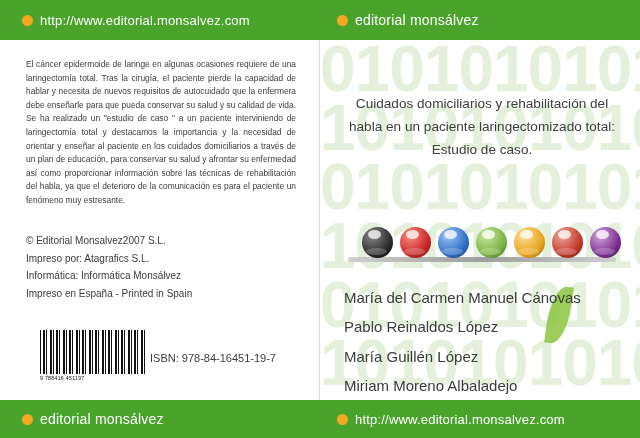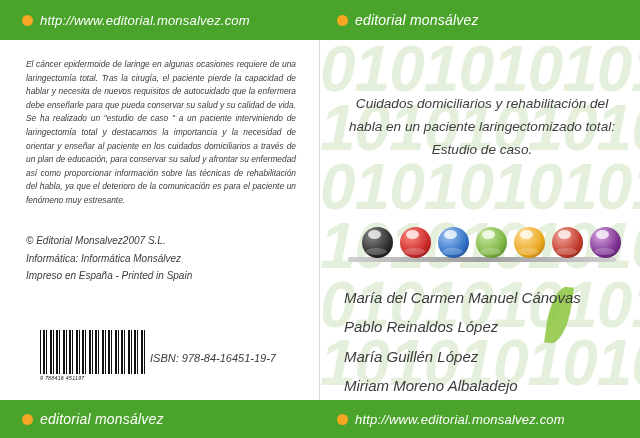--- a/index.html
+++ b/index.html
@@ -8,21 +8,20 @@
     background:#ffffff;
     font-family:"Liberation Sans", sans-serif;
     overflow:hidden;
   }
   .page{
     position:relative;
     width:640px;height:438px;
     background:#ffffff;
     box-sizing:border-box;
     overflow:hidden;
-    font-style:italic;
   }
   
   .topbar{
     position:absolute;left:0;top:0;width:640px;height:40px;
     background:#4aa32a;
   }
   .botbar{
     position:absolute;left:0;bottom:0;width:640px;height:38px;
     background:#4aa32a;
   }
@@ -156,20 +155,21 @@
       <span class="bar-text brand">editorial monsálvez</span>
     </div>
   </div>
 
   <div class="back">
     <div class="abstract">El cáncer epidermoide de laringe en algunas ocasiones requiere de una laringectomía total. Tras la cirugía, el paciente pierde la capacidad de hablar y necesita de nuevos requisitos de autocuidado que la enfermera debe enseñarle para que pueda conservar su salud y su calidad de vida. Se ha realizado un "estudio de caso " a un paciente interviniendo de laringectomía total y destacamos la importancia y la necesidad de orientar y enseñar al paciente en los cuidados domiciliarios a través de un plan de educación, para conservar su salud y afrontar su enfermedad así como proporcionar información sobre las técnicas de rehabilitación del habla, ya que el deterioro de la comunicación es para el paciente un fenómeno muy estresante.</div>
   </div>
 
   <div class="imprint">
     <div>© Editorial Monsalvez2007 S.L.</div>
+    <div>Impreso por: Atagrafics S.L.</div>
     <div>Informática: Informática Monsálvez</div>
     <div>Impreso en España - Printed in Spain</div>
   </div>
 
   <div class="isbn">ISBN: 978-84-16451-19-7</div>
 
   <div class="barcode-wrap">
     <div class="barcode"></div>
     <div class="barcode-num">9 788416 451197</div>
   </div>

